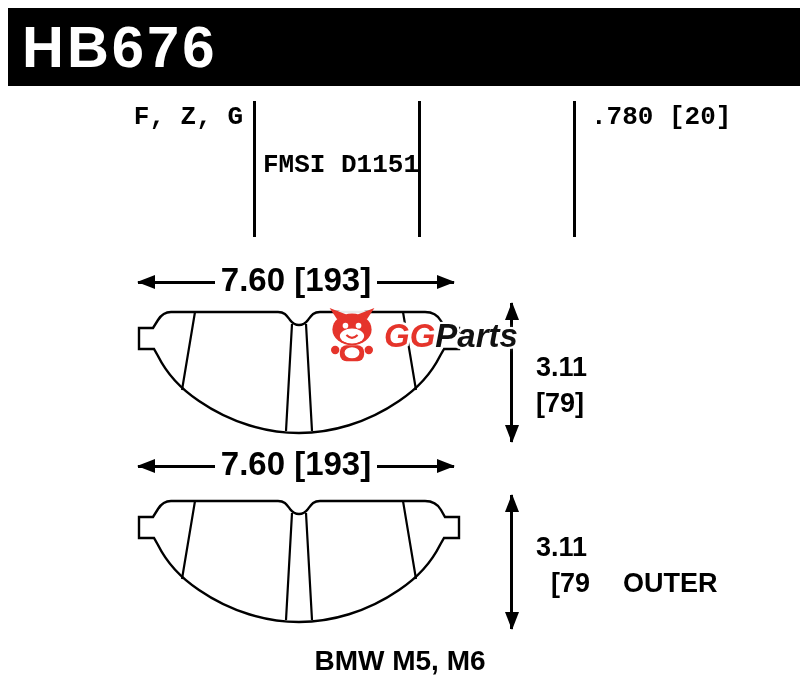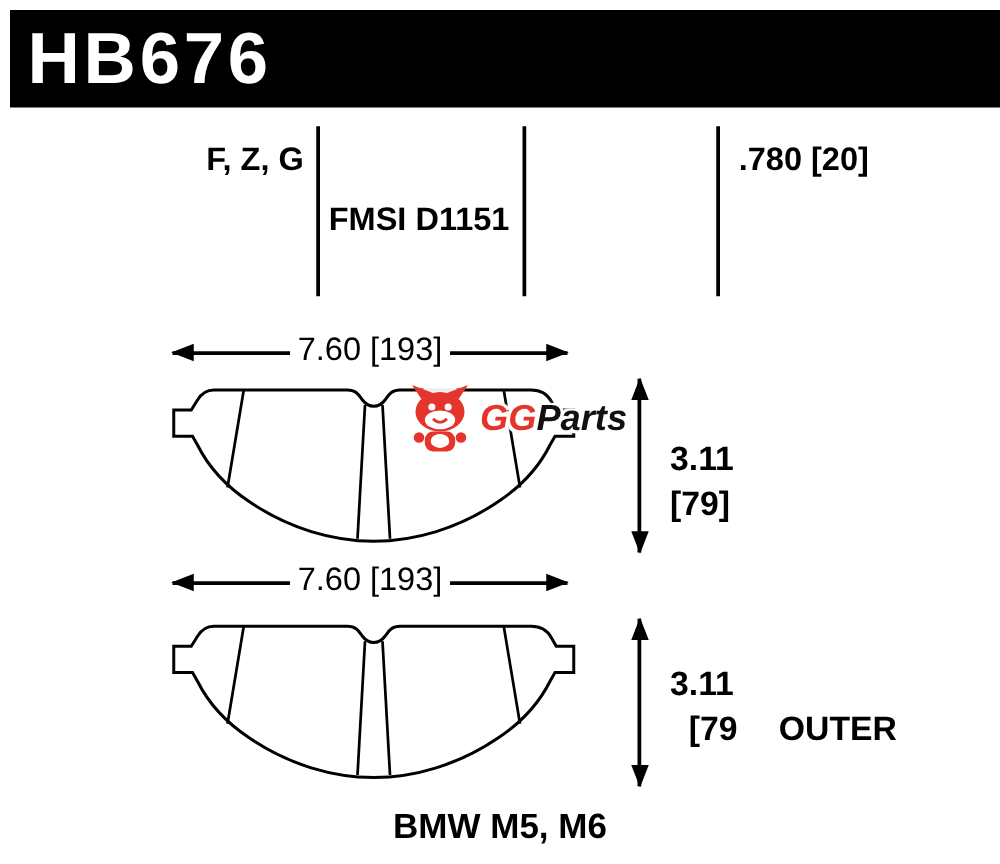--- a/index.html
+++ b/index.html
@@ -12,31 +12,31 @@
   .title-bar {
     position:absolute; left:8px; top:8px; right:8px; height:78px;
     background:#000; display:flex; align-items:center;
   }
   .part-number {
     color:#fff; font-size:58px; font-weight:bold; letter-spacing:3px;
     padding-left:14px; line-height:1;
   }
 
   
-  .spec-text { position:absolute; top:112px; font-size:26px; font-weight:bold; line-height:30px; white-space:nowrap; }
+  .spec-text { position:absolute; top:102px; font-size:26px; font-weight:bold; line-height:30px; white-space:nowrap;font-family:Liberation Mono, monospace; }
   .spec-compounds { left:80px; width:163px; text-align:right; }
   .spec-fmsi { left:263px;margin-top:48px; }
   .spec-thickness { left:591px; }
   .divider { position:absolute; top:101px; width:3px; height:136px; background:#000; }
   .divider-1 { left:253px; } .divider-2 { left:418px; } .divider-3 { left:573px; }
 
   
   .hdim { position:absolute; left:138px; width:316px; height:30px; display:flex; align-items:center; gap:6px; }
   .hdim-1 { top:267px; } .hdim-2 { top:451px; }
-  .dim-text { font-size:26px; font-weight:normal; white-space:nowrap; transform:translateY(-3px); line-height:1; }
+  .dim-text { font-size:33px; font-weight:bold; white-space:nowrap; transform:translateY(-3px); line-height:1; }
   .hline { flex:1; height:3px; background:#000; position:relative; min-width:30px; }
   .hline.left::before {
     content:""; position:absolute; left:-1px; top:-5.5px; width:0; height:0;
     border-top:7px solid transparent; border-bottom:7px solid transparent; border-right:18px solid #000;
   }
   .hline.right::after {
     content:""; position:absolute; right:-1px; top:-5.5px; width:0; height:0;
     border-top:7px solid transparent; border-bottom:7px solid transparent; border-left:18px solid #000;
   }
 
@@ -64,21 +64,21 @@
   
   .pad { position:absolute; left:135px; width:328px; height:142px; z-index:1; }
   .pad-inner { top:299px; } .pad-outer { top:488px; }
 
   
   .watermark {
     position:absolute; left:324px; top:300px; height:70px;
     display:flex; align-items:center; gap:4px; z-index:3;
   }
   .wm-text {
-    font-style:italic; font-weight:bold; font-size:29px; line-height:1;
+    font-style:italic; font-weight:bold; font-size:33px; line-height:1;
     text-shadow:-2px -2px 0 #fff, 2px -2px 0 #fff, -2px 2px 0 #fff, 2px 2px 0 #fff, 0 0 5px #fff;
   }
   .wm-gg { color:#e5342b; }
   .wm-parts { color:#111; }
 
   
   .footer-text {
     position:absolute; left:0; top:645px; width:800px; text-align:center;
     font-size:28px; font-weight:bold;
   }

